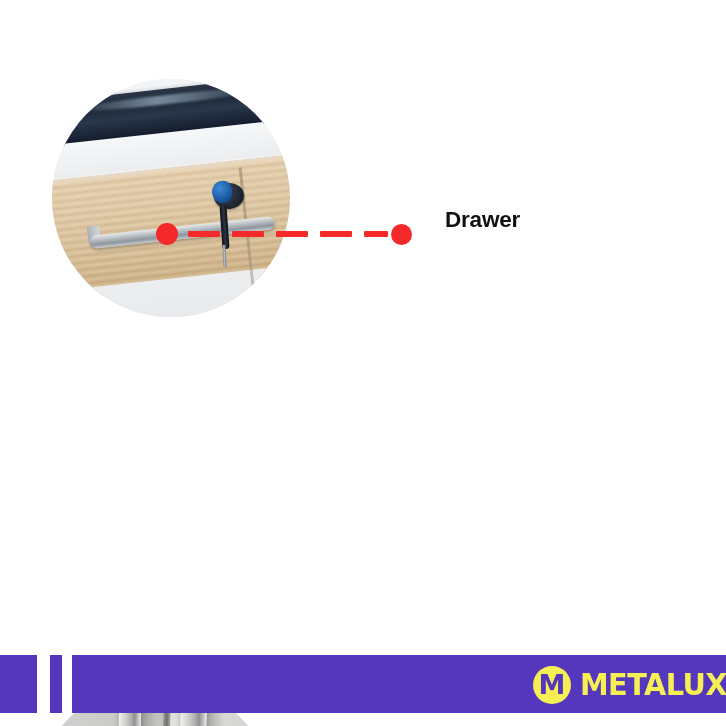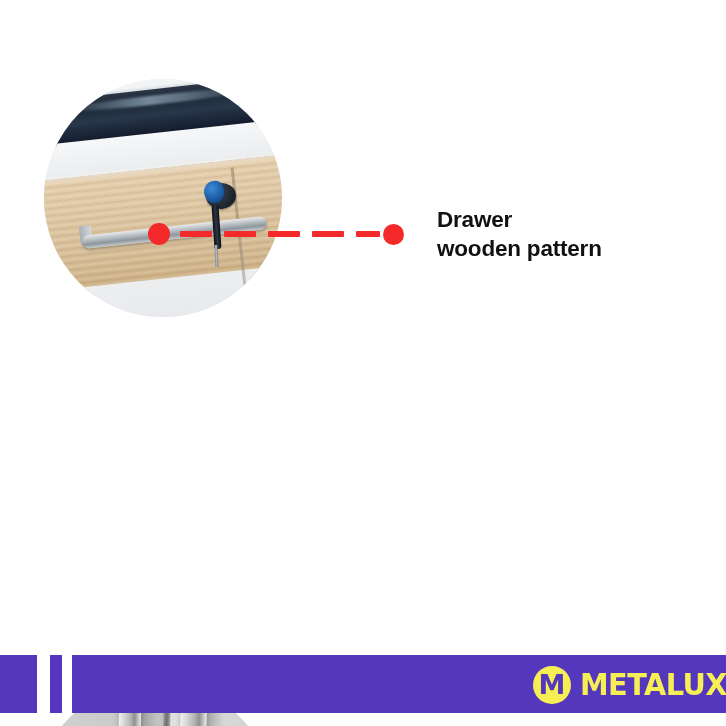--- a/index.html
+++ b/index.html
@@ -14,21 +14,21 @@
   #poster {
     position: relative;
     width: 726px;
     height: 726px;
     background: #ffffff;
     overflow: hidden;
   }
 
   
   .feature-row { position: absolute; }
-  #feature-row-1 { left: 8px; top: 0; width: 682px; height: 340px; }
+  #feature-row-1 { left: 16px; top: 0; width: 682px; height: 340px; }
   #feature-row-2 { left: 0; top: 330px; width: 726px; height: 300px; }
 
   
   .photo-circle {
     position: absolute;
     border-radius: 50%;
     overflow: hidden;
     background: #e9eaec;
   }
   #photo-drawer { left: 36px; top: 79px; width: 238px; height: 238px; }
@@ -284,21 +284,20 @@
       <span class="dash" style="left:32px;  width:32px;"></span>
       <span class="dash" style="left:76px;  width:32px;"></span>
       <span class="dash" style="left:120px; width:32px;"></span>
       <span class="dash" style="left:164px; width:32px;"></span>
       <span class="dash" style="left:208px; width:24px;"></span>
       <span class="dot dot-right"></span>
     </div>
 
     <div class="label-block" id="label-1">
       <div class="label-title">Drawer</div>
-      <div class="label-title">wooden pattern</div>
     </div>
   </div>
 
   <div class="feature-row" id="feature-row-2">
 
     <div class="photo-circle" id="photo-handle">
       <div class="ph-layer ph-door"></div>
       <div class="ph-layer ph-door-left"></div>
       <div class="ph-layer ph-door-right"></div>
       <div class="ph-layer ph-gap"></div>

